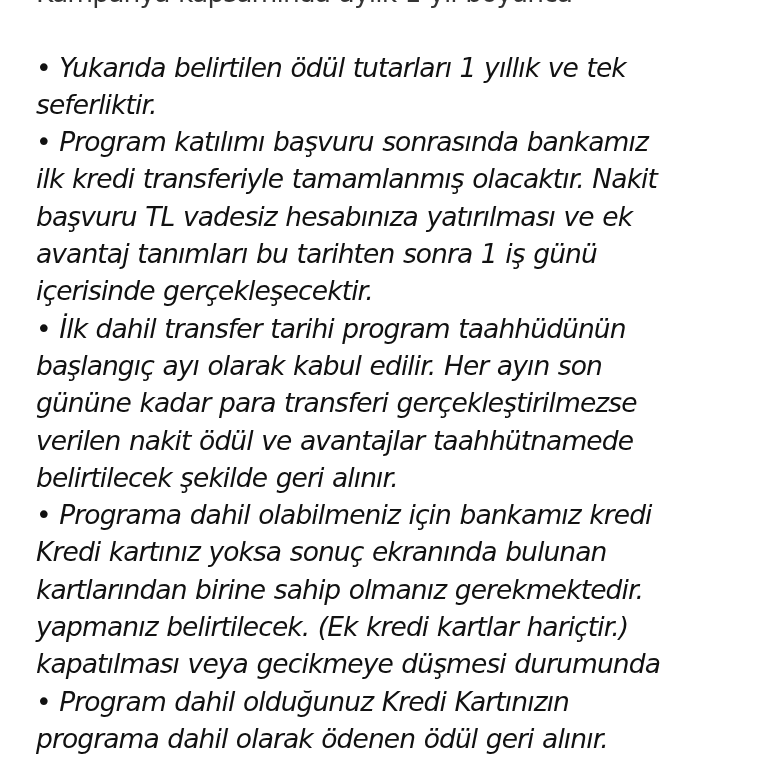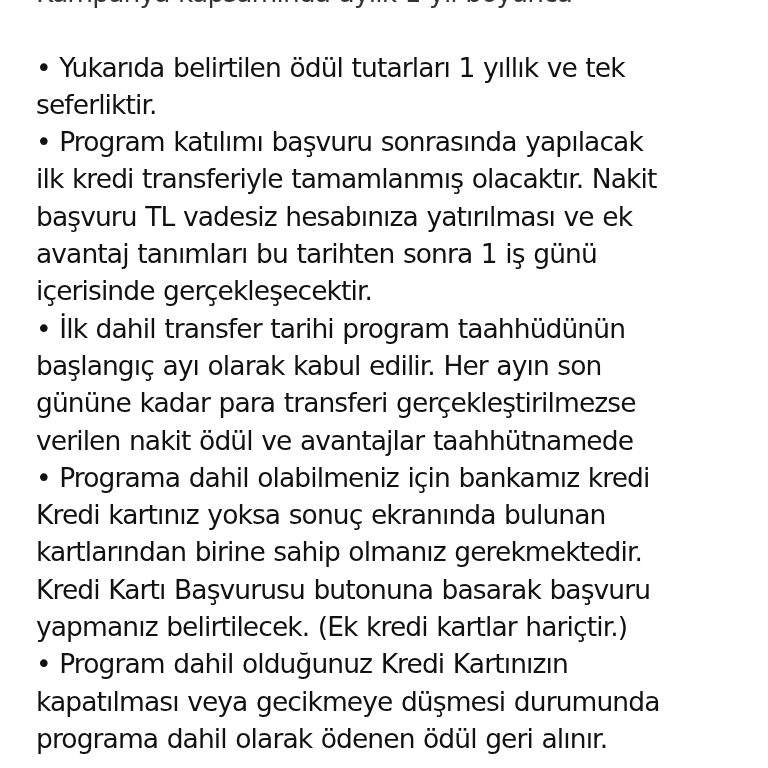--- a/index.html
+++ b/index.html
@@ -29,55 +29,56 @@
     height: 37.3px;
     white-space: nowrap;
     color: #111;
     opacity: 0.85;
   }
   .spacer {
     height: 37.3px;
   }
   .line {
     white-space: nowrap;
+    font-style: italic;
   }
 </style>
 </head>
 <body>
 
 <div class="doc">
   <div class="cut-line">Kampanya kapsamında aylık 1 yıl boyunca</div>
   <div class="spacer"></div>
 
   <div>
     <div class="line">• Yukarıda belirtilen ödül tutarları 1 yıllık ve tek</div>
     <div class="line">seferliktir.</div>
   </div>
 
   <div>
-    <div class="line">• Program katılımı başvuru sonrasında yapılacak</div>
+    <div class="line">• Program katılımı başvuru sonrasında bankamız</div>
     <div class="line">ilk kredi transferiyle tamamlanmış olacaktır. Nakit</div>
     <div class="line">başvuru TL vadesiz hesabınıza yatırılması ve ek</div>
     <div class="line">avantaj tanımları bu tarihten sonra 1 iş günü</div>
     <div class="line">içerisinde gerçekleşecektir.</div>
   </div>
 
   <div>
     <div class="line">• İlk dahil transfer tarihi program taahhüdünün</div>
     <div class="line">başlangıç ayı olarak kabul edilir. Her ayın son</div>
     <div class="line">gününe kadar para transferi gerçekleştirilmezse</div>
     <div class="line">verilen nakit ödül ve avantajlar taahhütnamede</div>
+    <div class="line">belirtilecek şekilde geri alınır.</div>
   </div>
 
   <div>
     <div class="line">• Programa dahil olabilmeniz için bankamız kredi</div>
     <div class="line">Kredi kartınız yoksa sonuç ekranında bulunan</div>
     <div class="line">kartlarından birine sahip olmanız gerekmektedir.</div>
-    <div class="line">Kredi Kartı Başvurusu butonuna basarak başvuru</div>
     <div class="line">yapmanız belirtilecek. (Ek kredi kartlar hariçtir.)</div>
   </div>
 
   <div>
+    <div class="line">kapatılması veya gecikmeye düşmesi durumunda</div>
     <div class="line">• Program dahil olduğunuz Kredi Kartınızın</div>
-    <div class="line">kapatılması veya gecikmeye düşmesi durumunda</div>
     <div class="line">programa dahil olarak ödenen ödül geri alınır.</div>
   </div>
 </div>
 
 </body></html>

